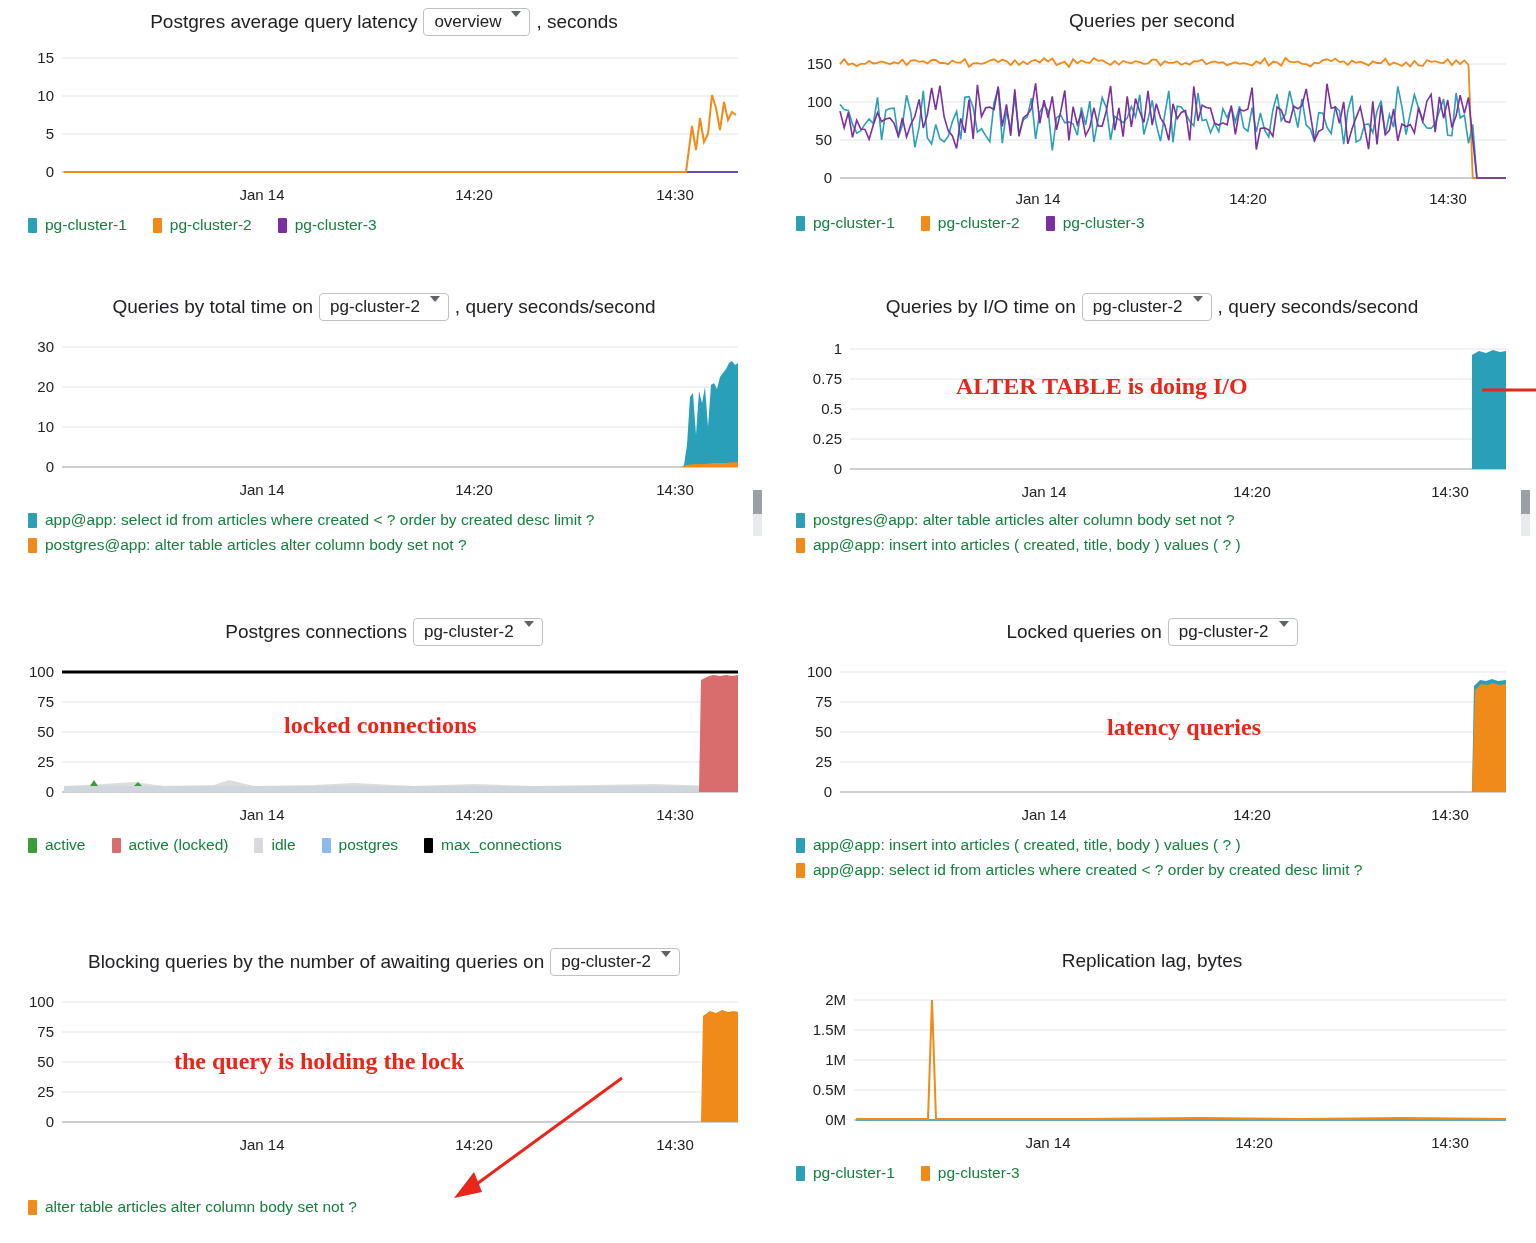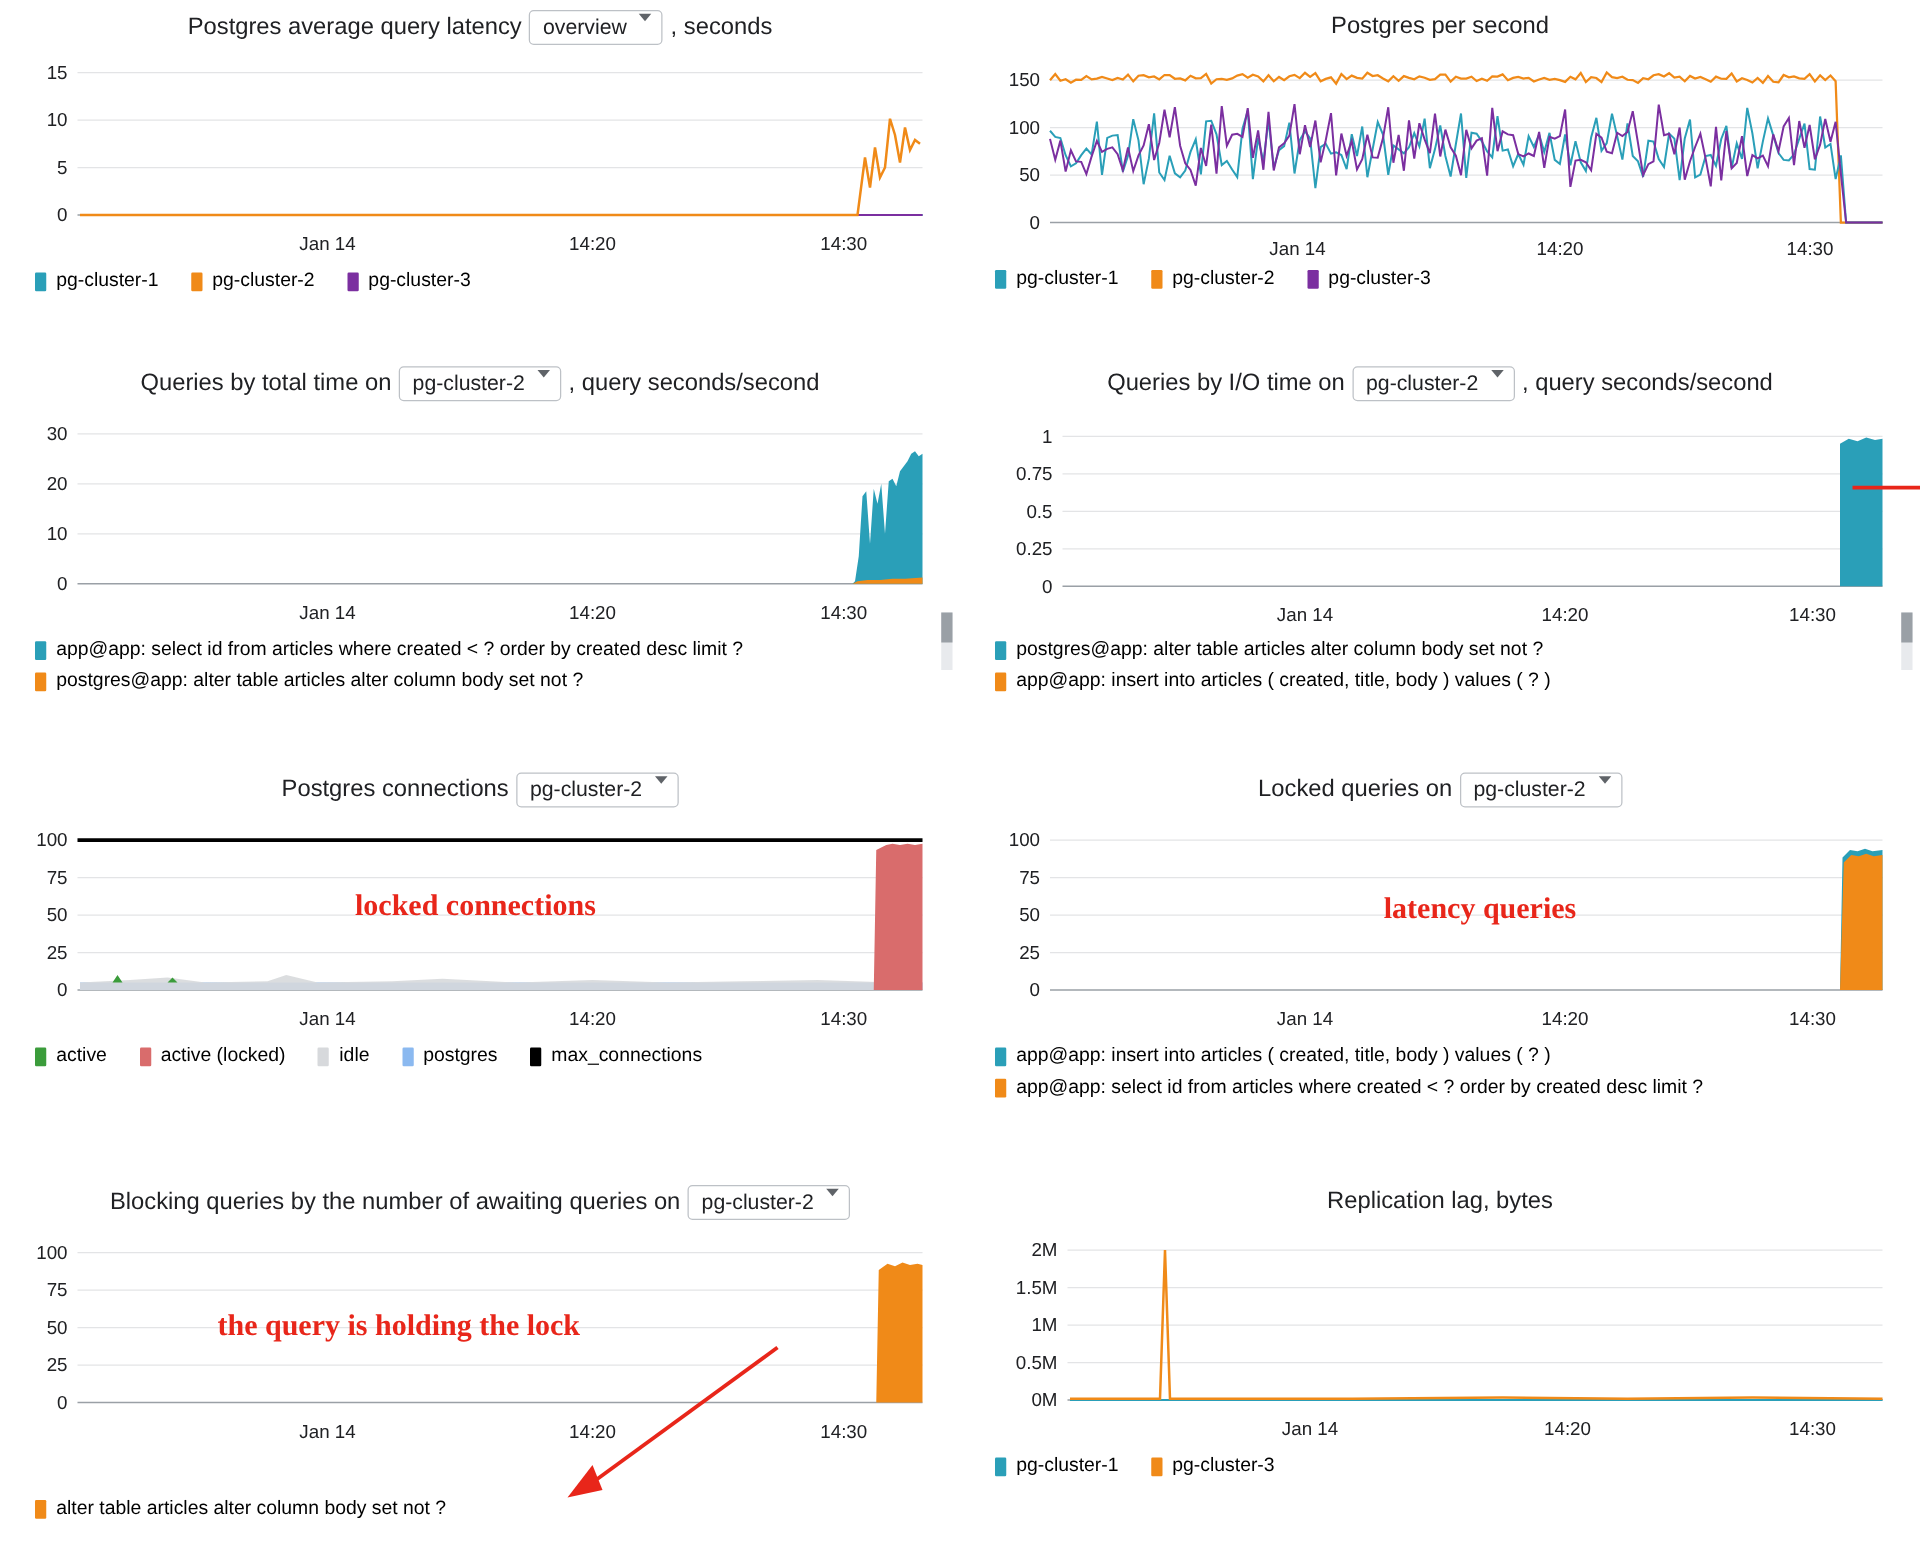--- a/index.html
+++ b/index.html
@@ -66,21 +66,21 @@
     width: 100%;
   }
   .plot-wrap svg { display: block; width: 100%; }
   .legend {
     display: flex;
     flex-wrap: wrap;
     gap: 6px 26px;
     padding-left: 14px;
     margin-top: 6px;
     font-size: 15.5px;
-    color: #000000;
+    color: #15803d;
   }
   .legend.stack { flex-direction: column; gap: 7px; text-align: right; }
   .lg-item { display: inline-flex; align-items: center; gap: 8px; white-space: nowrap; }
   .swatch { width: 9px; height: 15px; border-radius: 1px; display: inline-block; }
   .scrollbar {
     position: absolute;
     right: 6px;
     width: 9px;
     background: #e8eaed;
   }
@@ -144,21 +144,21 @@
         </span>
       <span class="lg-item">
           <span class="swatch" style="background:#7b2fa0"></span>
           <span>pg-cluster-3</span>
         </span>
     </div>
   </div>
 
   <div class="panel">
     <div class="ptitle">
-      <span class="txt">Postgres per second</span>
+      <span class="txt">Queries per second</span>
     </div>
     <div class="plot-wrap">
       <svg viewBox="0 0 740 170" preserveAspectRatio="none" height="170">
         <g stroke="#e3e4e6" stroke-width="1">
           <line x1="58" y1="26" x2="724" y2="26"></line>
           <line x1="58" y1="64" x2="724" y2="64"></line>
           <line x1="58" y1="102" x2="724" y2="102"></line>
         </g>
         <line x1="58" y1="140" x2="724" y2="140" stroke="#9aa0a6" stroke-width="1.2"></line>
         <g font-size="15" fill="#202124" font-family="Liberation Sans, sans-serif" text-anchor="end">
@@ -265,20 +265,21 @@
           <text x="60" y="119">0.25</text>
           <text x="60" y="149">0</text>
         </g>
         <g font-size="15" fill="#202124" font-family="Liberation Sans, sans-serif" text-anchor="middle">
           <text x="262" y="172">Jan 14</text>
           <text x="470" y="172">14:20</text>
           <text x="668" y="172">14:30</text>
         </g>
         <path fill="#2a9fb8" stroke="none" d="M690,144 L690,30 L697,26 L704,28 L711,25 L718,27 L724,26 L724,144 Z"></path>
       </svg>
+      <div class="annot" style="left:174px;top:48px;">ALTER TABLE  is doing I/O</div>
       <svg class="arrow" style="left:448px;top:50px;" width="240" height="30" viewBox="0 0 240 30">
         <line x1="2" y1="15" x2="214" y2="15" stroke="#e8261a" stroke-width="3"></line>
         <polygon points="236,15 208,4 208,26" fill="#e8261a"></polygon>
       </svg>
     </div>
     <div class="legend stack">
       <span class="lg-item">
           <span class="swatch" style="background:#2a9fb8"></span>
           <span>postgres@app: alter table articles alter column body set not ?</span>
         </span>

